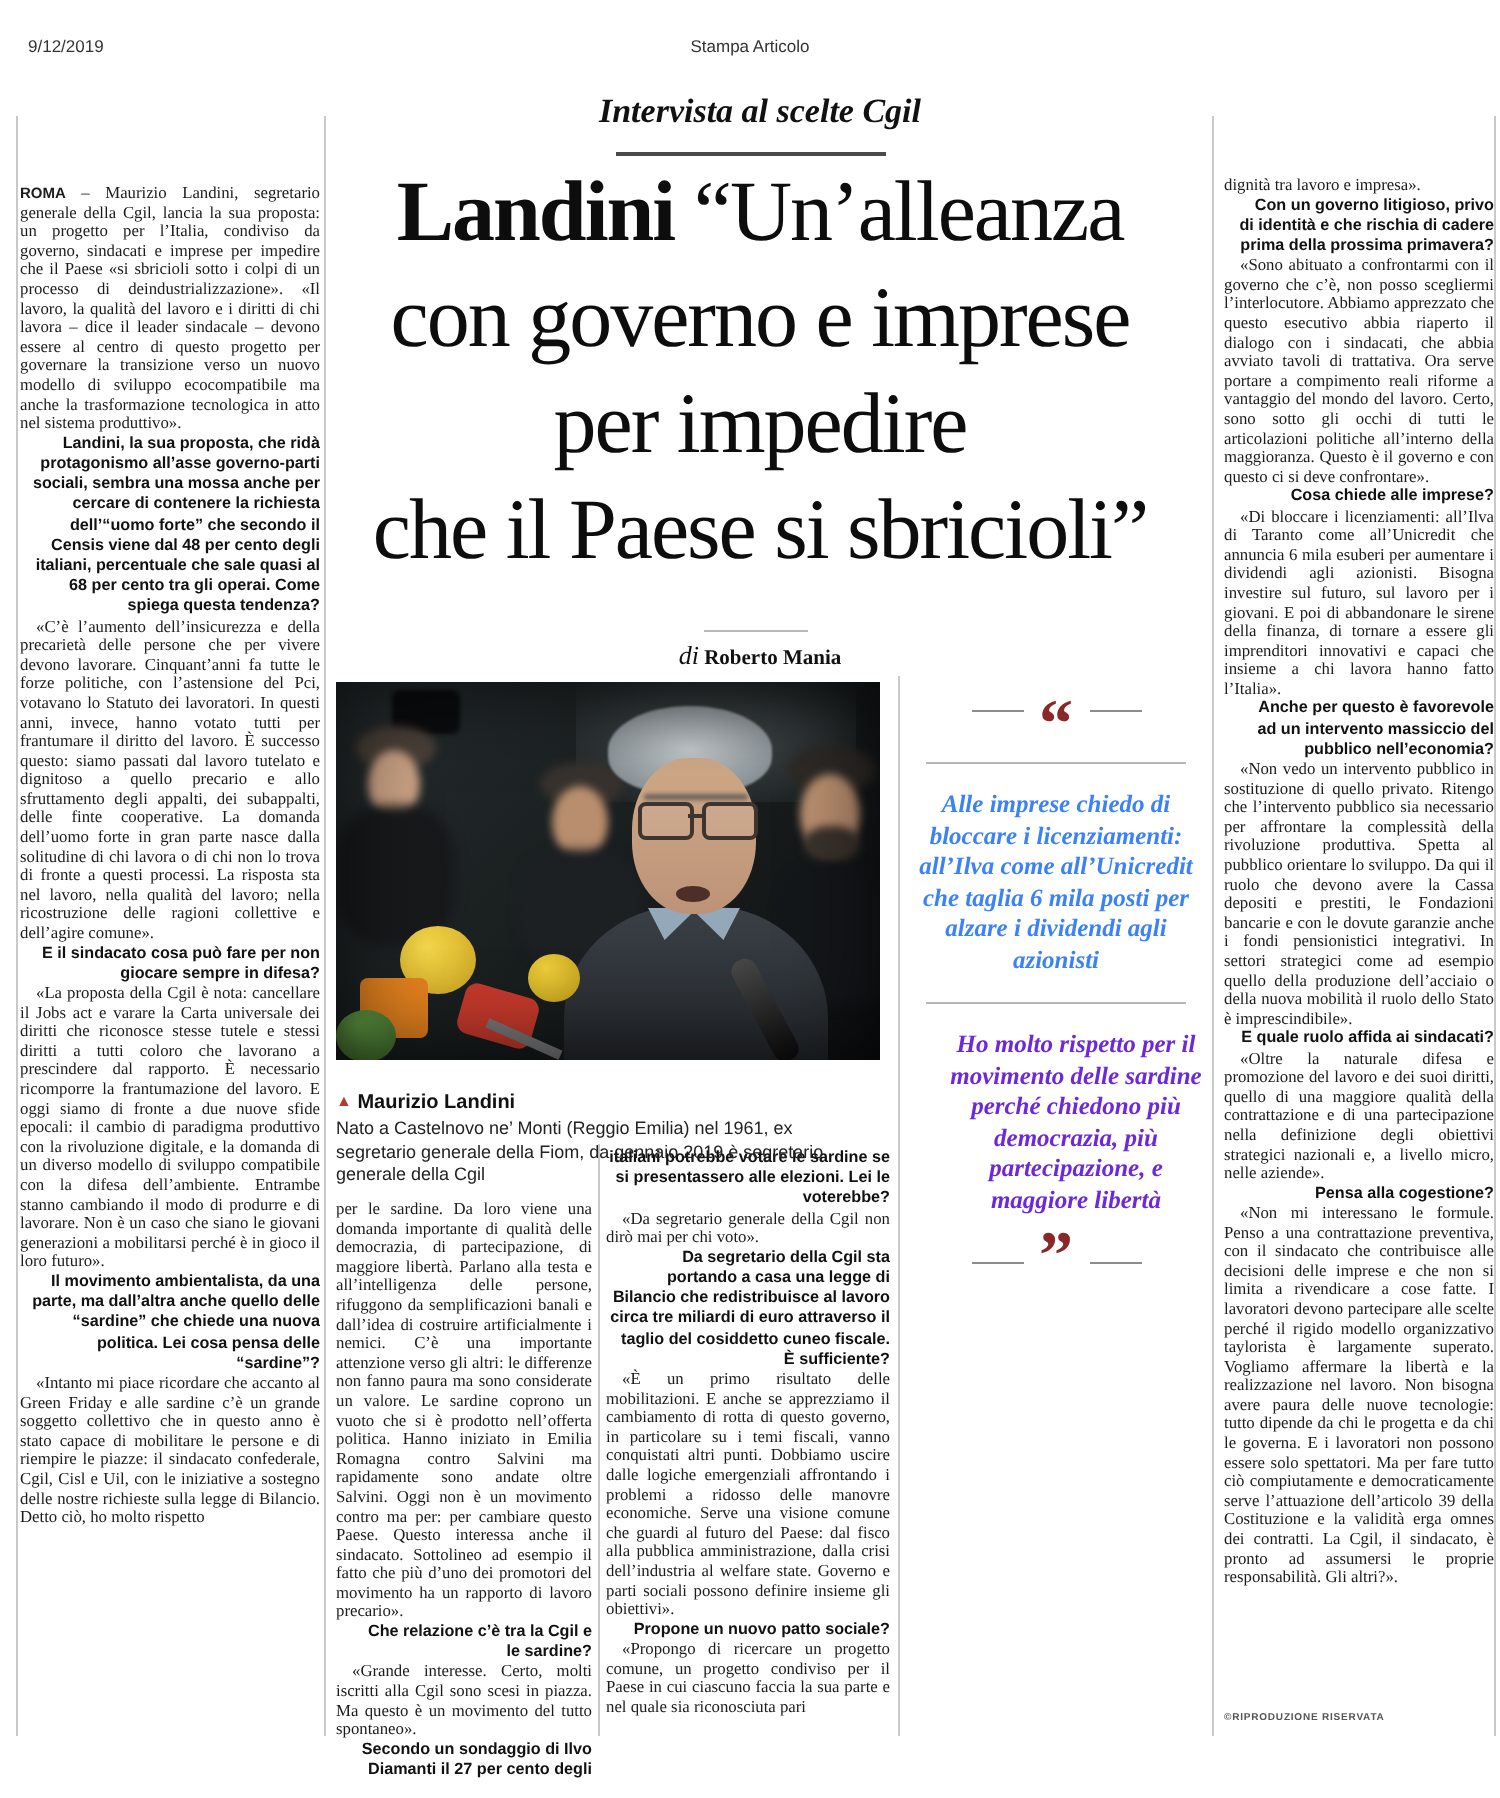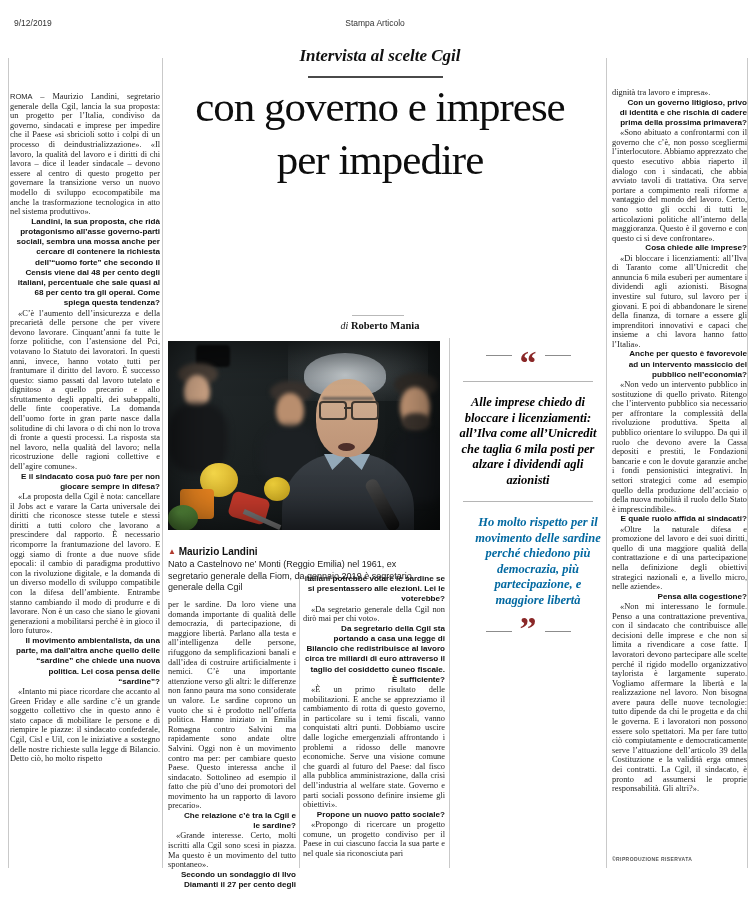--- a/index.html
+++ b/index.html
@@ -15,35 +15,35 @@
           font-family:"Liberation Serif","DejaVu Serif",serif;font-style:italic;font-weight:700;
           font-size:17px;color:#111;}
   .kicker-rule{position:absolute;left:308px;top:76px;width:135px;height:2px;background:#4a4a4a;}
   .headline{position:absolute;left:160px;top:80px;width:440px;text-align:center;
             font-family:"Liberation Serif","DejaVu Serif",serif;font-weight:400;
             font-size:43px;line-height:53px;letter-spacing:-1px;color:#0d0d0d;}
   .hl-name{font-weight:700;}
   .byline-rule{position:absolute;left:352px;top:315px;width:52px;height:1px;background:#b9b9b9;}
   .byline{position:absolute;left:165px;top:320px;width:430px;text-align:center;
           font-family:"Liberation Serif","DejaVu Serif",serif;font-size:10.5px;color:#111;}
-  .byline-di{font-style:italic;font-size:10px;}
+  .byline-di{font-style:italic;font-size:13px;}
   .byline-name{font-weight:700;}
 
   
   .vsep{position:absolute;width:1px;background:#c9c9c9;}
 
   
   .col{position:absolute;overflow:hidden;}
   .para{margin:0;}
   .para.lede,.para.a,.para.acont{font-family:"Liberation Serif","DejaVu Serif",serif;
         font-size:8.4px;line-height:9.6px;text-align:justify;color:#1b1b1b;}
   .para.q,.para.qcont{font-family:"Liberation Sans",sans-serif;font-weight:700;
         font-size:8.1px;line-height:10.2px;text-align:right;color:#111;}
   .para.q,.para.a{text-indent:8px;}
-  .lede-label{font-family:"Liberation Sans",sans-serif;font-weight:400;font-size:7.5px;}
+  .lede-label{font-family:"Liberation Sans",sans-serif;font-weight:700;font-size:7.5px;}
 
   
   .quotecol{position:absolute;left:452px;top:342px;width:152px;text-align:center;}
   .qmark-row{display:flex;align-items:center;justify-content:center;gap:8px;height:26px;}
   .qrule{display:inline-block;width:26px;height:1px;background:#8c8c8c;}
   .qmark{font-family:"Liberation Serif","DejaVu Serif",serif;font-weight:700;font-size:34px;
          line-height:20px;position:relative;top:8px;}
   .qmark.close{top:-2px;}
   .pull{font-family:"Liberation Serif","DejaVu Serif",serif;font-style:italic;font-weight:700;
         font-size:12.5px;line-height:15.5px;margin:10px 0;}
@@ -112,22 +112,24 @@
 <div class="vsep" style="left:8px;top:58px;height:810px"></div>
 <div class="vsep" style="left:162px;top:58px;height:810px"></div>
 <div class="vsep" style="left:299px;top:572px;height:296px"></div>
 <div class="vsep" style="left:449px;top:338px;height:530px"></div>
 <div class="vsep" style="left:606px;top:58px;height:810px"></div>
 <div class="vsep" style="left:747px;top:58px;height:810px"></div>
 
 <div class="kicker">Intervista al scelte Cgil</div>
 <div class="kicker-rule"></div>
 <h1 class="headline" style="margin:0;">
+  <div><span class="hl-name">Landini</span> <span>“Un’alleanza</span></div>
   <div>con governo e imprese</div>
   <div>per impedire</div>
+  <div>che il Paese si sbricioli”</div>
 </h1>
 <div class="byline-rule"></div>
 <div class="byline">
   <span class="byline-di">di</span>
   <span class="byline-name">Roberto Mania</span>
 </div>
 
 <div class="col" id="col1" style="left:10px;top:92px;width:150px;height:778px">
     <p class="para lede"><b class="lede-label">ROMA</b> – Maurizio Landini, segretario generale della Cgil, lancia la sua proposta: un progetto per l’Italia, condiviso da governo, sindacati e imprese per impedire che il Paese «si sbricioli sotto i colpi di un processo di deindustrializzazione». «Il lavoro, la qualità del lavoro e i diritti di chi lavora – dice il leader sindacale – devono essere al centro di questo progetto per governare la transizione verso un nuovo modello di sviluppo ecocompatibile ma anche la trasformazione tecnologica in atto nel sistema produttivo».</p>
     <p class="para q">Landini, la sua proposta, che ridà protagonismo all’asse governo-parti sociali, sembra una mossa anche per cercare di contenere la richiesta dell’“uomo forte” che secondo il Censis viene dal 48 per cento degli italiani, percentuale che sale quasi al 68 per cento tra gli operai. Come spiega questa tendenza?</p>
@@ -205,23 +207,23 @@
   <div class="cap-text">Nato a Castelnovo ne’ Monti (Reggio Emilia) nel 1961, ex segretario generale della Fiom, da gennaio 2019 è segretario generale della Cgil</div>
 </div>
 
 <div class="quotecol">
   <div class="qmark-row">
     <span class="qrule"></span>
     <span class="qmark" style="color: rgb(138, 39, 39);">“</span>
     <span class="qrule"></span>
   </div>
   <div class="qdivider"></div>
-  <div class="pull" style="color: #000000;">Alle imprese chiedo di bloccare i licenziamenti: all’Ilva come all’Unicredit che taglia 6 mila posti per alzare i dividendi agli azionisti</div>
+  <div class="pull" style="color: #3b82f6;">Alle imprese chiedo di bloccare i licenziamenti: all’Ilva come all’Unicredit che taglia 6 mila posti per alzare i dividendi agli azionisti</div>
   <div class="qdivider"></div>
-  <div class="pull" style="color: #0369a1; margin-left: 20px;">Ho molto rispetto per il movimento delle sardine perché chiedono più democrazia, più partecipazione, e maggiore libertà</div>
+  <div class="pull" style="color: #6d28d9; margin-left: 20px;">Ho molto rispetto per il movimento delle sardine perché chiedono più democrazia, più partecipazione, e maggiore libertà</div>
   <div class="qmark-row">
     <span class="qrule"></span>
     <span class="qmark close" style="color: rgb(138, 39, 39);">”</span>
     <span class="qrule"></span>
   </div>
 </div>
 
 <div class="copyright">©RIPRODUZIONE RISERVATA</div>
 
 </body></html>

